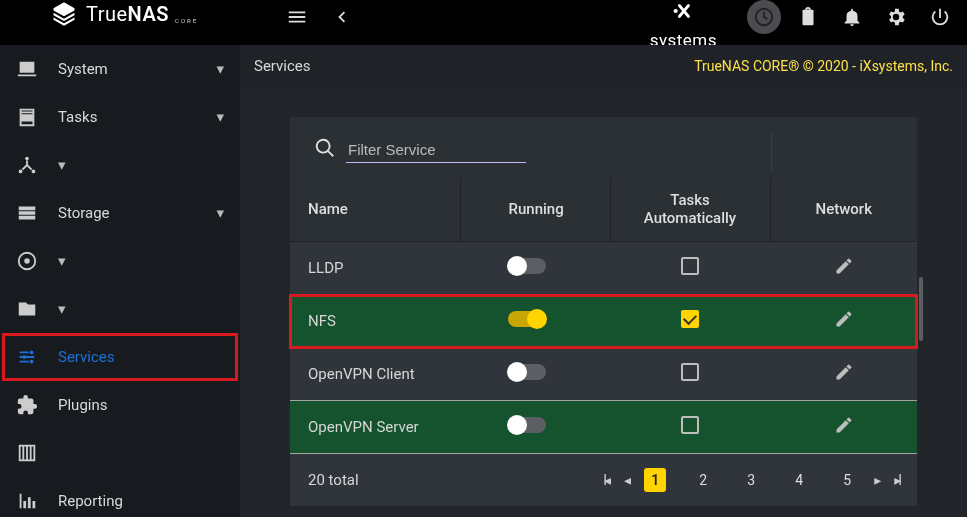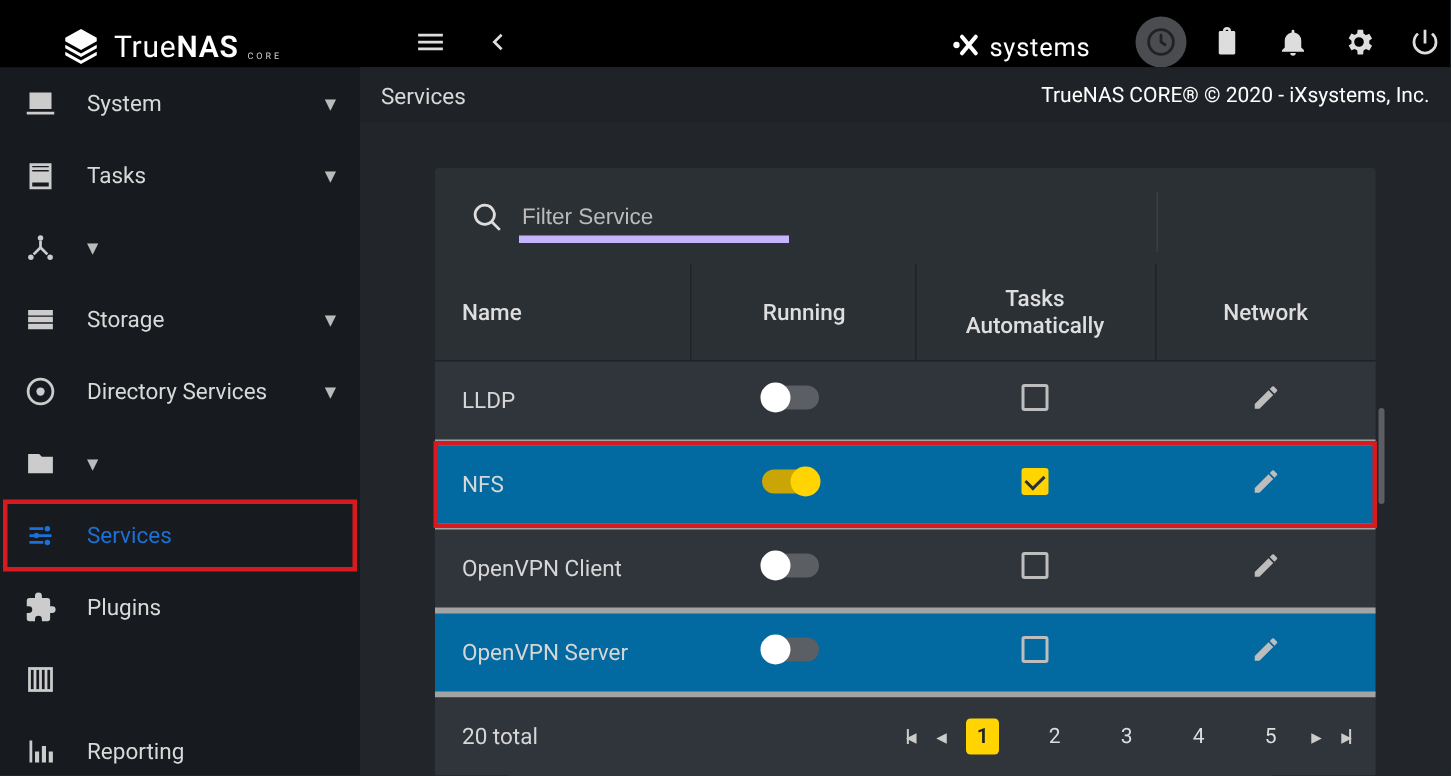--- a/index.html
+++ b/index.html
@@ -8,35 +8,35 @@
   background: #1e2226;
   color: #fff;
   width: 967px;
   height: 517px;
   overflow: hidden;
 }
 .topbar {
   height: 45px;
   background: #000;
   display: flex;
-  align-items: flex-end;
-  padding: 0 0;
+  align-items: flex-start;
+  padding: 0 10px;
   gap: 10px;
 }
 .logo-block { display: flex; align-items: center; gap: 8px; padding-left: 40px;}
 .logo-mark svg { display:block; }
 .logo-text { font-size: 20px; font-weight: 400; letter-spacing: .5px; }
 .logo-text b { font-weight: 600; }
 .logo-sub { font-size: 6px; letter-spacing: 2px; opacity: .8; position: relative; top: 6px; left:-2px;}
 .topbar-spacer-a { width: 60px; }
 .icon-btn { width: 34px; height: 34px; display:flex; align-items:center; justify-content:center; color:#ddd; border-radius:50%; }
 .icon-btn svg { width: 22px; height: 22px; fill: currentColor; }
 .icon-btn.solid { background:#4a4c50; }
 .topbar-flex { flex: 1; }
-.ix-logo { display:flex; align-items:center; gap:4px; margin-right: 20px;}
+.ix-logo { display:flex; align-items:center; gap:4px; margin-right: 20px; flex-direction: column;}
 .ix-logo .txt { font-size: 17px; letter-spacing: .5px; }
 
 .layout { display:flex; height: calc(100% - 45px); justify-content: flex-end; }
 .sidebar {
   width: 240px;
   background: #171b1f;
   padding-top: 0;
   position: relative;
   overflow: hidden;
 }
@@ -65,36 +65,36 @@
 
 .main { flex:1; display:flex; flex-direction:column; background:#22262b; }
 .breadcrumb-row {
   height: 42px;
   display:flex; align-items:center; justify-content:space-between;
   padding: 0 14px;
   color:#d9d9d9;
   font-size:15px;
   background:#1f2327;
 }
-.footer-text { font-size: 14px; color:#ffffff; }
+.footer-text { font-size: 14px; color:#fde047; }
 
 .content-wrap { padding: 30px 50px 0 50px; flex:1; }
 .panel {
   background:#2b3035;
   border-radius:2px;
   position: relative;
 }
 .search-row {
   display:flex; align-items:center;
   padding: 20px 24px 14px 24px;
 }
 .search-icon { color:#ddd; margin-right:10px; }
 .search-icon svg { width:22px; height:22px; fill:currentColor; }
 .search-input {
-  background:transparent; border:none; border-bottom:5px solid #c4b5fd;
+  background:transparent; border:none; border-bottom:1px solid #c4b5fd;
   color:#ccc; font-size:15px; padding: 4px 2px; width: 180px;
   outline:none;
 }
 .search-input::placeholder { color:#bbb; }
 .search-divider {
   position:absolute; right:145px; top:16px; bottom: auto; height: 40px; width:1px; background:#3a3f44;
 }
 
 table { width:100%; border-collapse: collapse; }
 thead th {
@@ -105,24 +105,24 @@
   padding: 14px 18px;
   border-bottom:1px solid #1f2327;
   border-right:1px solid #1f2327;
   background:#2b3035;
 }
 thead th:last-child { border-right:none; }
 tbody td {
   padding: 14px 18px;
   font-size:15px;
   color:#d6d6d6;
-  border-bottom:4px solid #a3a3a3;
+  border-bottom:1px solid #a3a3a3;
 }
 tbody tr.even { background:#30353b; }
-tbody tr.odd  { background:#0369a1; }
+tbody tr.odd  { background:#14532d; }
 tbody tr.hl { outline: 3px solid #d71a1f; outline-offset:-2px; }
 
 .col-name { width: 170px; }
 .col-run { width: 150px; padding-left: 48px; }
 .col-auto { width: 160px; text-align:center; }
 .col-act { text-align:center; }
 
 .toggle {
   width: 38px; height:16px; border-radius:10px; background:#5b5f64; position:relative; display:inline-block;
 }
@@ -260,21 +260,20 @@
       <span class="nav-label">Storage</span>
       <span class="chev">▾</span>
     </div>
     <div class="nav-item">
       <span class="nav-icon">
           <svg viewBox="0 0 24 24">
             <circle cx="12" cy="12" r="9" fill="none" stroke="currentColor" stroke-width="2"></circle>
             <circle cx="12" cy="12" r="3"></circle>
           </svg>
         </span>
-      <span class="nav-label">Directory Services</span>
       <span class="chev">▾</span>
     </div>
     <div class="nav-item">
       <span class="nav-icon">
           <svg viewBox="0 0 24 24">
             <path d="M3 5h8l2 2h8v12H3z"></path>
           </svg>
         </span>
       <span class="chev">▾</span>
     </div>

